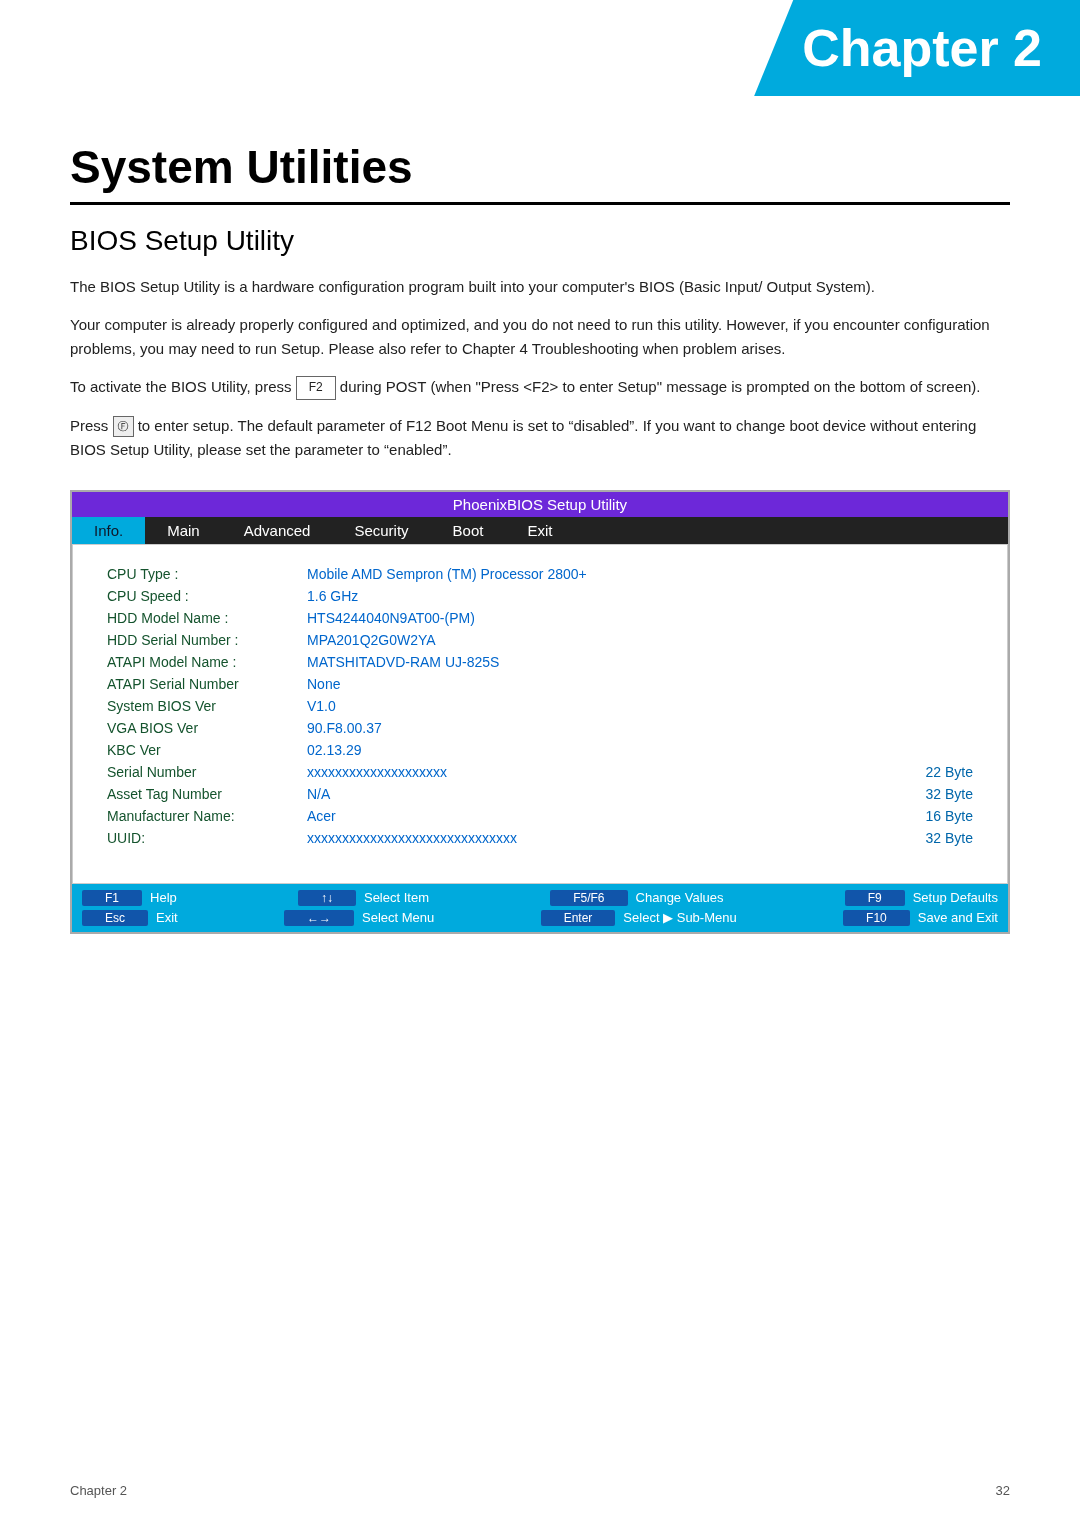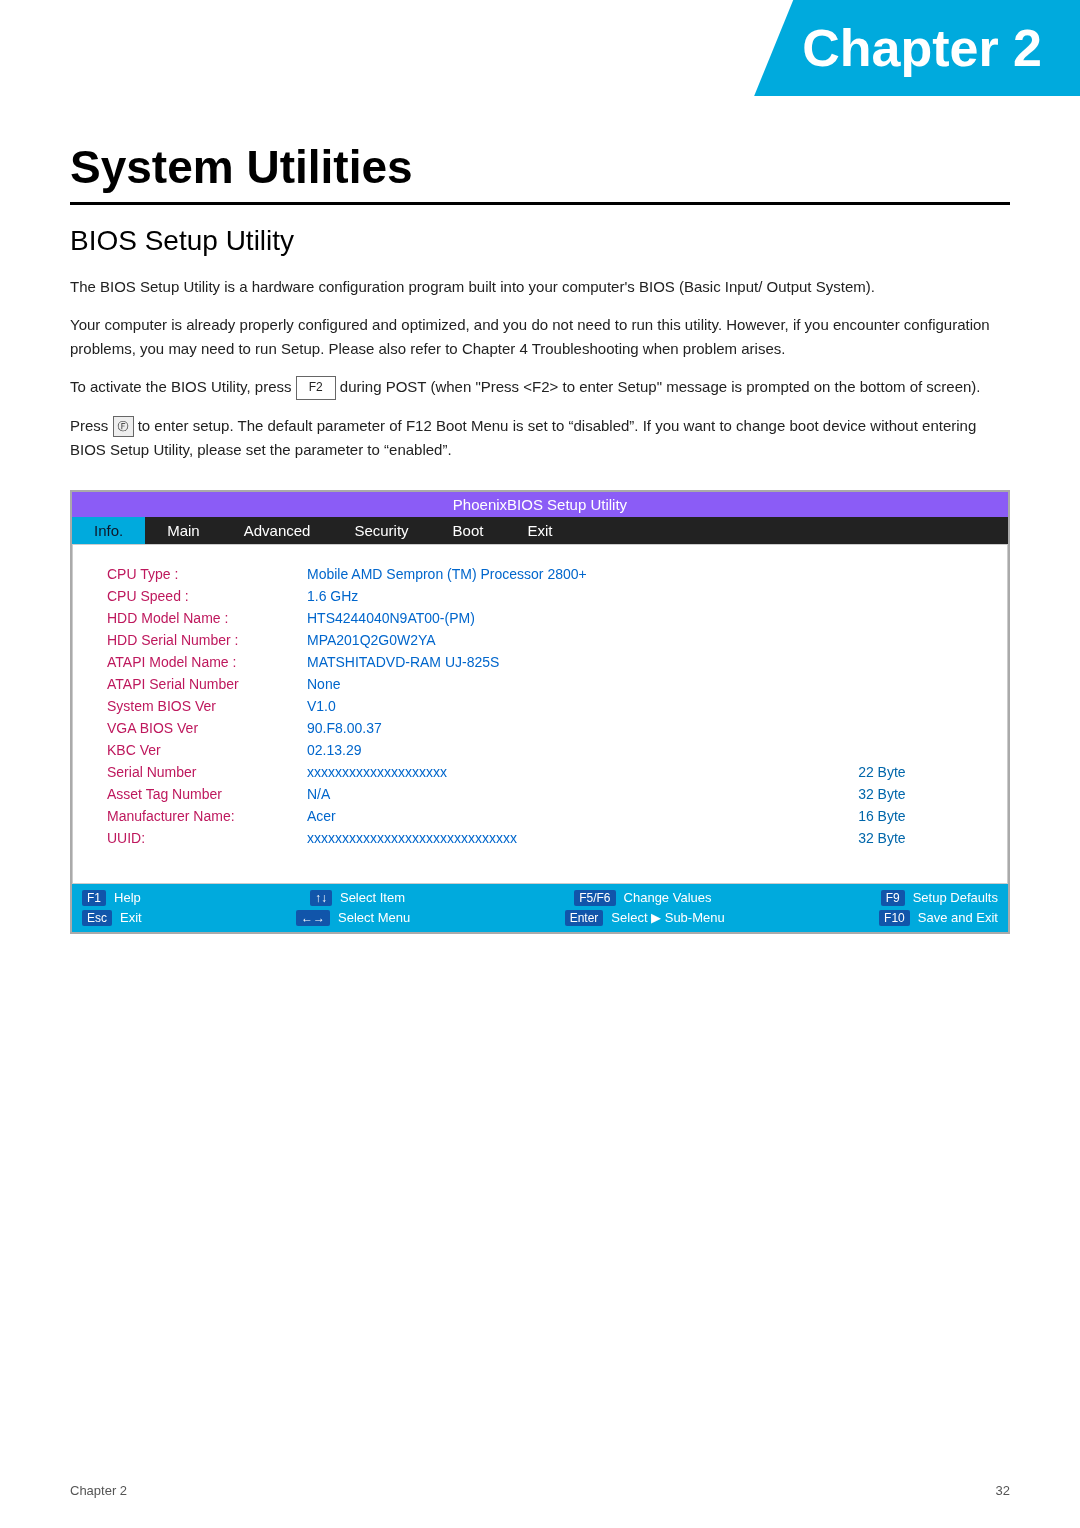--- a/index.html
+++ b/index.html
@@ -56,21 +56,21 @@
     }
 
     
     .bios-box {
       border: 2px solid #aaa;
       margin-top: 28px;
       margin-bottom: 10px;
     }
 
     .bios-title-bar {
-      background: #8b5cf6;
+      background: #6d28d9;
       color: #fff;
       text-align: center;
       font-size: 15px;
       padding: 4px 0;
     }
 
     .bios-menu-bar {
       background: #222;
       display: flex;
       align-items: center;
@@ -101,32 +101,33 @@
       border-collapse: collapse;
     }
 
     .bios-info-table td {
       font-size: 14px;
       padding: 3px 6px;
       vertical-align: top;
     }
 
     .bios-info-table td:first-child {
-      color: #be185d;
+      color: #14532d;
       width: 200px;
       white-space: nowrap;
     }
 
     .bios-info-table td:nth-child(2) {
       color: #0066cc;
     }
 
     .bios-info-table td:nth-child(3) {
       color: #0066aa;
       padding-left: 30px;
+      text-align: right;
     }
 
     
     .bios-status-bar {
       background: #00aadd;
       display: flex;
       flex-wrap: wrap;
       padding: 4px 10px;
       gap: 0;
     }
@@ -143,21 +144,21 @@
       font-size: 13px;
       color: #fff;
       display: flex;
       align-items: center;
       gap: 4px;
     }
 
     .status-key {
       background: #1155aa;
       color: #fff;
-      padding: 1px 5px;
+      padding: 1px 23px;
       border-radius: 2px;
       font-size: 12px;
       margin-right: 4px;
     }
 
     
     .page-footer {
       position: absolute;
       bottom: 30px;
       left: 70px;

